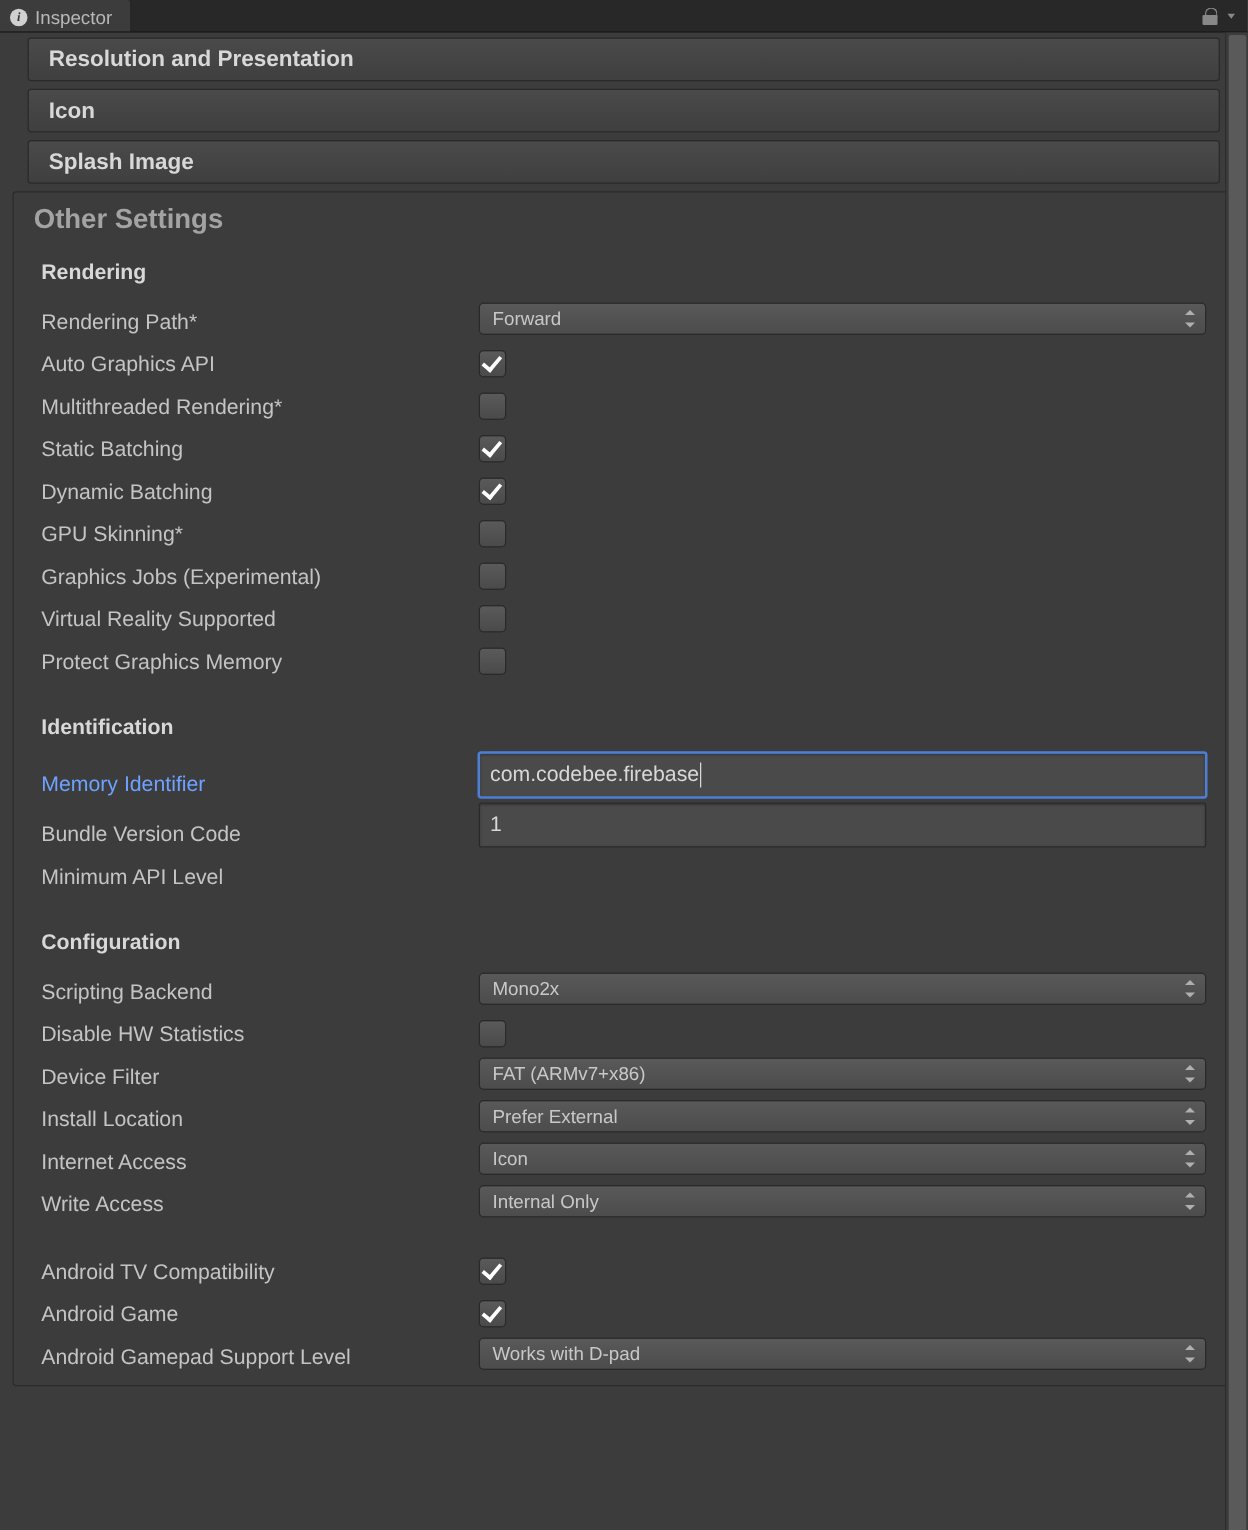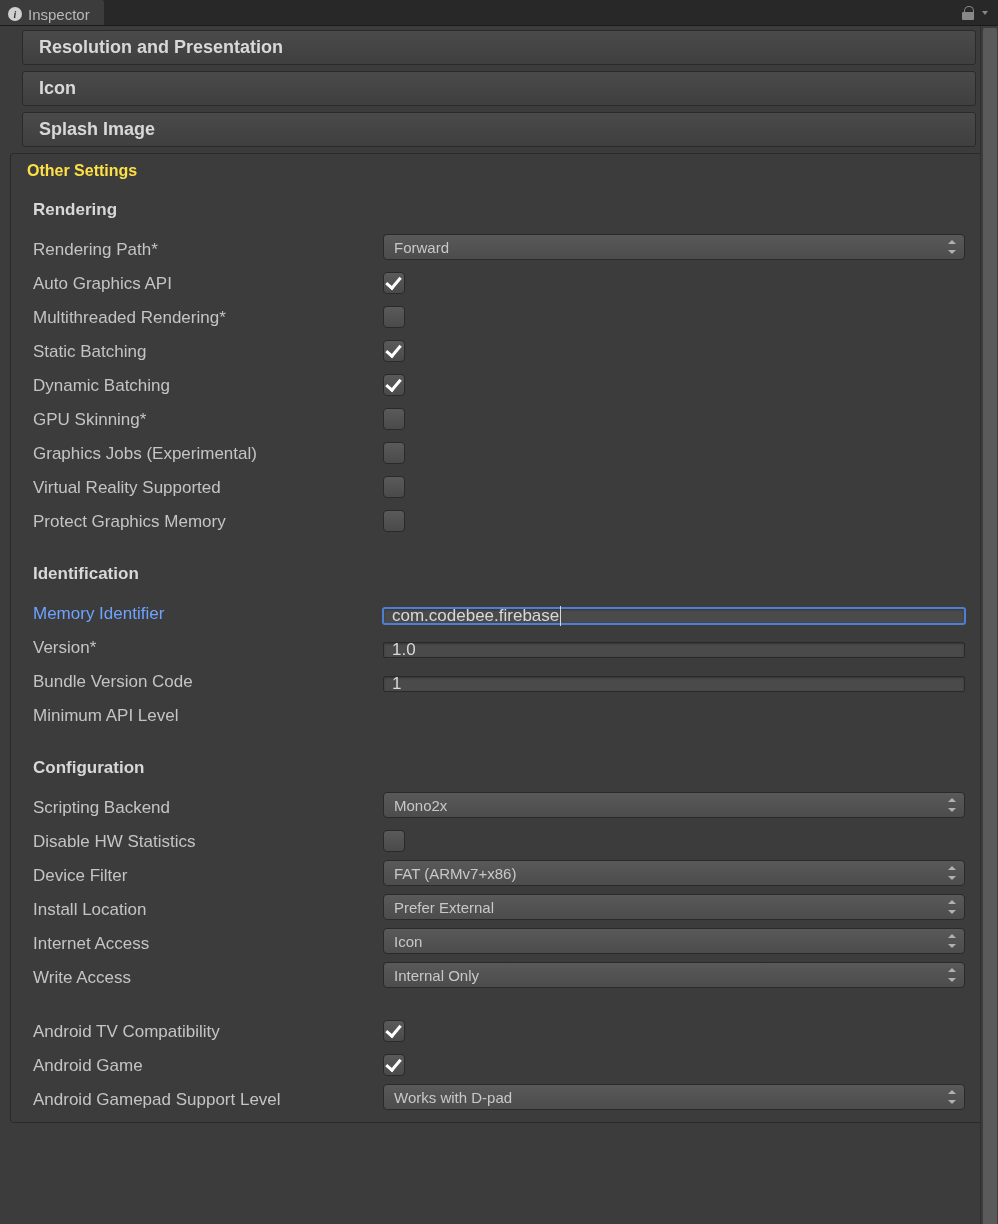--- a/index.html
+++ b/index.html
@@ -98,23 +98,23 @@
   }
   .section-bar.first { margin-top: 4px; }
   .section-open {
     border: 1px solid #2a2a2a;
     border-radius: 3px;
     margin: 6px 2px;
     padding-bottom: 10px;
   }
   .section-open-header {
     padding: 8px 16px 10px 16px;
-    font-size: 16px;
+    font-size: 22px;
     font-weight: 600;
-    color: #fde047;
+    color: #a3a3a3;
   }
   .group-heading {
     font-size: 17px;
     font-weight: 600;
     color: #d8d8d8;
     padding: 10px 0 8px 22px;
   }
   .row {
     display: flex;
     align-items: flex-end;
@@ -178,21 +178,21 @@
     border-right: 4px solid transparent;
   }
   .field-select .updown::before { top: 0; border-bottom: 4px solid #b0b0b0; }
   .field-select .updown::after { bottom: 0; border-top: 4px solid #b0b0b0; }
 
   .field-text {
     flex: 1;
     background: #4a4a4a;
     border: 1px solid #2a2a2a;
     border-radius: 2px;
-    height: 16px;
+    height: 36px;
     display: flex;
     align-items: center;
     padding: 0 8px;
     font-size: 17px;
     color: #d8d8d8;
     box-shadow: inset 0 1px 2px rgba(0,0,0,.3);
   }
   .field-text.focused {
     border: 1px solid #4c7fd6;
     box-shadow: 0 0 0 1px #4c7fd6, inset 0 1px 2px rgba(0,0,0,.3);
@@ -304,28 +304,20 @@
     <div class="row">
       <div class="row-label highlight">Memory Identifier</div>
       <div class="row-control">
         <div class="field-text focused">
           <span>com.codebee.firebase</span>
           <span class="caret"></span>
         </div>
       </div>
     </div>
     <div class="row">
-      <div class="row-label">Version*</div>
-      <div class="row-control">
-        <div class="field-text">
-          <span>1.0</span>
-        </div>
-      </div>
-    </div>
-    <div class="row">
       <div class="row-label">Bundle Version Code</div>
       <div class="row-control">
         <div class="field-text">
           <span>1</span>
         </div>
       </div>
     </div>
     <div class="row">
       <div class="row-label">Minimum API Level</div>
     </div>

